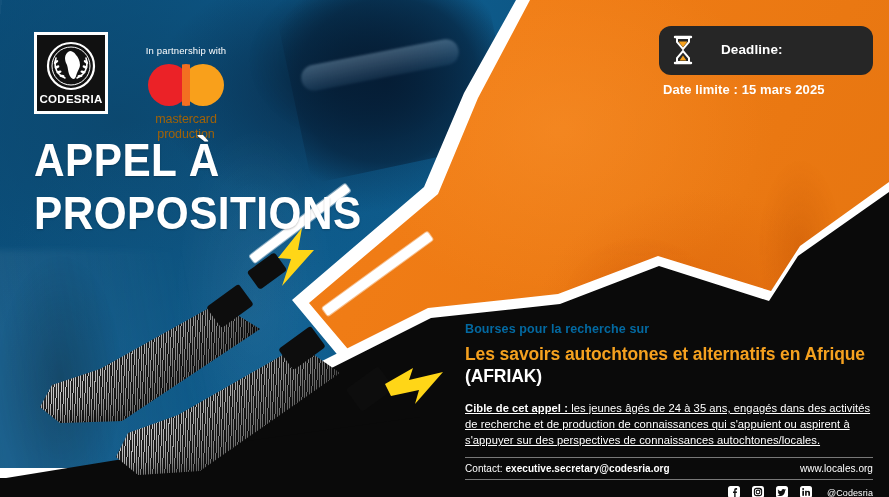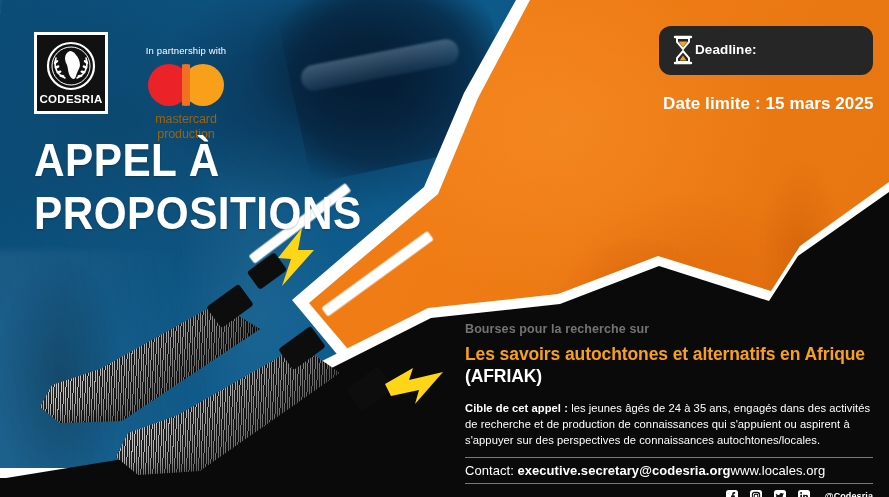--- a/index.html
+++ b/index.html
@@ -192,64 +192,64 @@
     transform:scaleX(.92); transform-origin:left top;
     text-shadow:0 1px 2px rgba(0,0,0,.25);
   }
   .main-title span{ display:block; white-space:nowrap; }
 
   
   .deadline-wrap{ position:absolute; right:16px; top:26px; width:214px; }
   .deadline-badge{
     background:#262626; border-radius:12px;
     padding:9px 14px 10px 12px;
-    display:flex; align-items:center; gap:0;
+    display:flex; align-items:center; gap:26px;
   }
   .hourglass{ width:24px; height:30px; flex:0 0 auto; }
   .deadline-text .dl-label{
     color:#ffffff; font-size:13.5px; font-weight:600; line-height:1.1; letter-spacing:.1px;
   }
   .deadline-text .dl-date{
     color:#ffffff; font-size:21px; font-weight:700; line-height:1.12; letter-spacing:.2px;
     white-space:nowrap;
   }
   .date-limite{
-    margin-top:19px; text-align:center; padding-left:4px;
-    color:#ffffff; font-size:17px; font-weight:700; letter-spacing:.1px;
+    margin-top:7px; text-align:left; padding-left:4px;
+    color:#ffffff; font-size:13px; font-weight:700; letter-spacing:.1px;
     white-space:nowrap;
   }
 
   
   .content{
     position:absolute; left:465px; top:322px; width:408px;
     color:#ffffff;
   }
   .c-kicker{
-    font-size:12.5px; font-weight:700; color:#737373; letter-spacing:.1px;
+    font-size:12.5px; font-weight:700; color:#0369a1; letter-spacing:.1px;
     margin-bottom:7px;
   }
   .c-title{
     font-size:17.5px; font-weight:700; color:#f5a11f; line-height:1.28;
     letter-spacing:-.1px; margin-bottom:12px;
   }
   .c-title .acronym{ color:#ffffff; }
   .c-body{
-    font-size:11.2px; line-height:1.45; color:#ffffff; letter-spacing:.05px;
+    font-size:11.2px; line-height:1.45; color:#ffffff; letter-spacing:.05px;text-decoration:underline;
   }
   .c-body b{ font-weight:700; }
   .rule{ height:1px; background:rgba(255,255,255,.45); margin:9px 0 5px; }
   .contact-row{
-    display:flex; align-items:center;
-    font-size:13px; color:#ffffff; letter-spacing:.05px;
+    display:flex; justify-content:space-between; align-items:center;
+    font-size:10px; color:#ffffff; letter-spacing:.05px;
   }
   .contact-row .mail{ font-weight:700; }
   .rule2{ height:1px; background:rgba(255,255,255,.45); margin:5px 0 6px; }
   .social-row{
-    display:flex; justify-content:flex-end; align-items:center; gap:12px;
-    font-size:9px; color:#ffffff;font-weight:bold;
+    display:flex; justify-content:flex-end; align-items:flex-end; gap:12px;
+    font-size:9px; color:#ffffff;
   }
   .s-icon{
     width:12px; height:12px; border-radius:2.5px; background:#ffffff;
     display:flex; align-items:center; justify-content:center;
   }
   .s-icon svg{ display:block; }
   .handle{ margin-left:3px; font-size:9px; letter-spacing:.1px; }
 </style>
 </head>
 <body>

